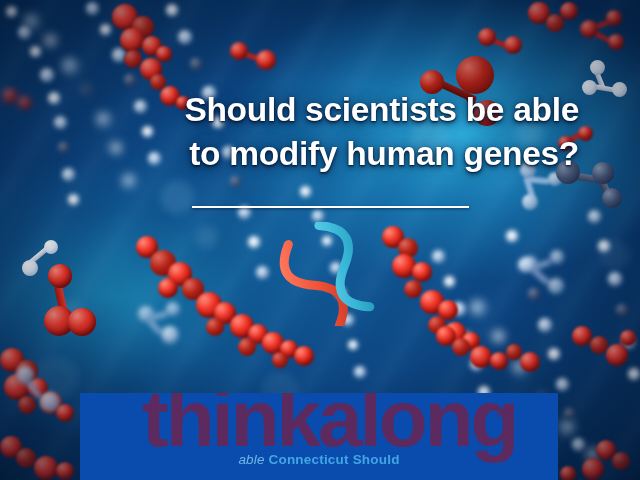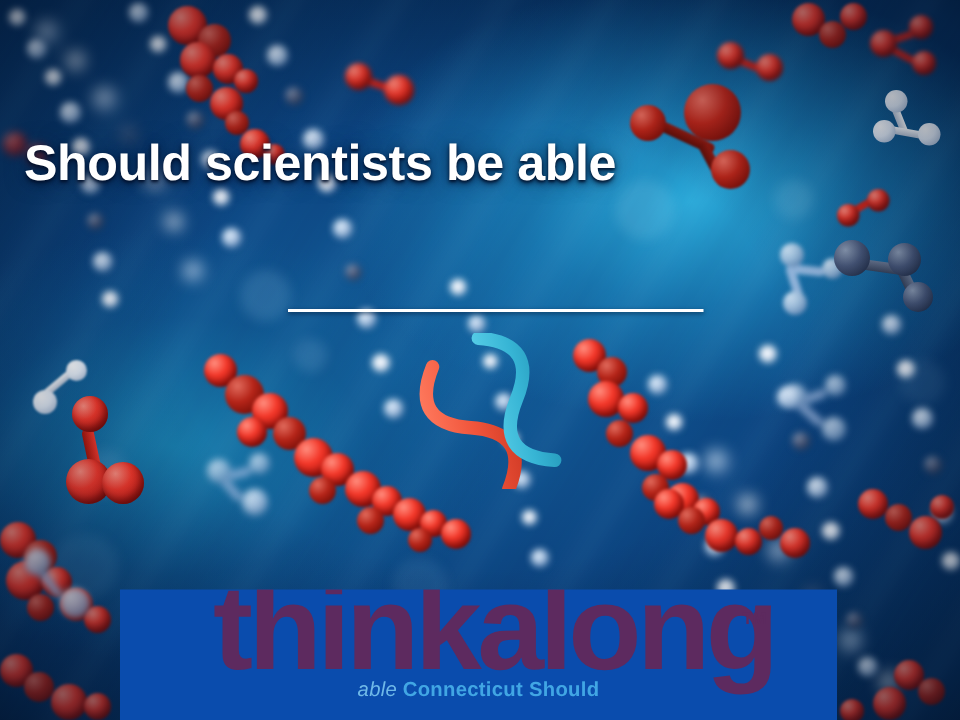--- a/index.html
+++ b/index.html
@@ -78,24 +78,24 @@
   
   .stick {
     position: absolute;
     border-radius: 3px;
     transform-origin: 0 50%;
   }
 
   
   .headline-wrap {
     position: absolute;
-    left: 16px;
+    left: 4px;
     top: 88px;
     width: 575px;
-    text-align: left;
+    text-align: right;
     z-index: 40;
   }
   .headline {
     margin: 0;
     color: #ffffff;
     font-family: "Liberation Sans", sans-serif;
     font-weight: bold;
     font-size: 33.5px;
     line-height: 44px;
     letter-spacing: -0.3px;
@@ -490,20 +490,21 @@
         <path d="M34 6 C 12 22, 12 38, 34 54 C 56 70, 56 86, 34 102" fill="none" stroke="url(#gOrange)" stroke-width="9" stroke-linecap="round"></path>
         <path d="M70 6 C 92 22, 92 38, 70 54 C 48 70, 48 86, 70 102" fill="none" stroke="url(#gCyan)" stroke-width="9" stroke-linecap="round"></path>
       </g>
     </svg>
   </div>
 
   <div class="bg-vignette"></div>
 
   <div class="headline-wrap">
     <div class="headline">Should scientists be able</div>
+    <div class="headline">to modify human genes?</div>
   </div>
   <div class="rule"></div>
 
   <div class="banner">
     <div class="logo-word">thinkalong</div>
     <div class="tm">TM</div>
     <div class="tagline">
       <span class="from">able</span><span>&nbsp;</span><span class="org">Connecticut Should</span>
     </div>
   </div>

